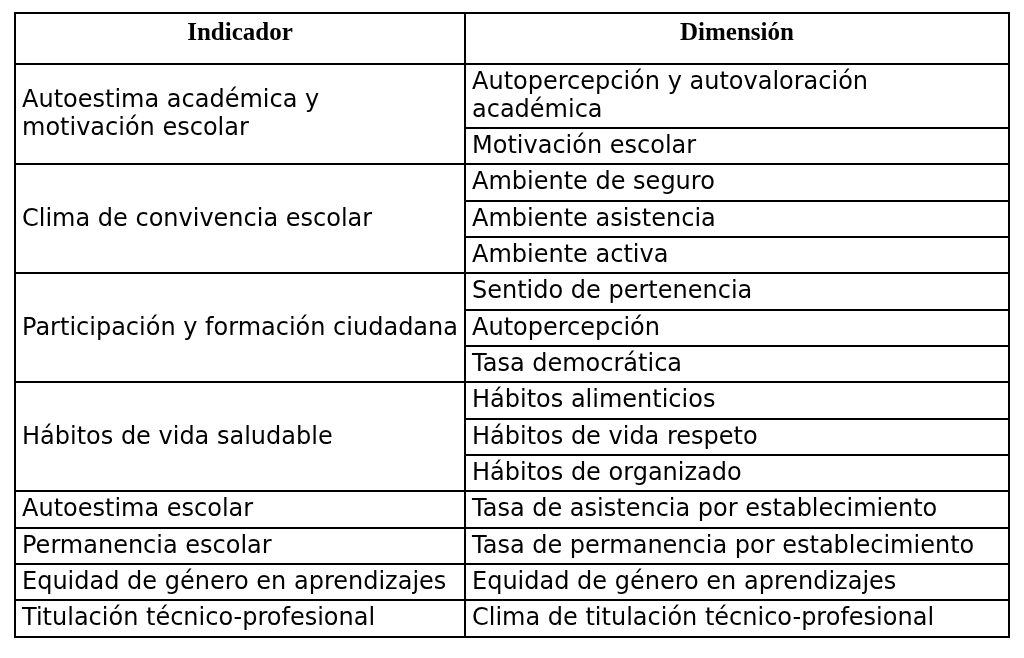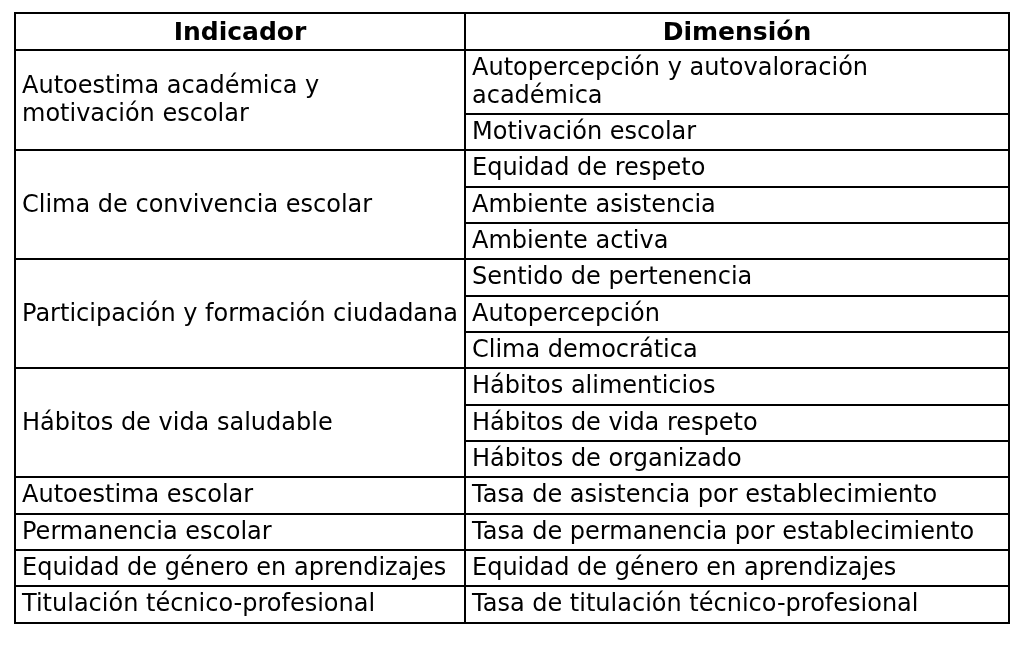--- a/index.html
+++ b/index.html
@@ -33,21 +33,22 @@
     line-height: 1.18;
     vertical-align: middle;
     font-weight: normal;
     text-align: left;
   }
   table.indicators th {
     text-align: center;
     font-weight: bold;
     font-size: 25px;
     padding-top: 3px;
-    padding-bottom: 2px;
+    padding-bottom: 16px;
+    font-family: Liberation Serif, serif;
   }
   col.col-indicador { width: 450px; }
   col.col-dimension { width: 544px; }
   td.indicator-cell {
     vertical-align: middle;
   }
   td.dimension-cell {
     vertical-align: middle;
   }
 </style>
@@ -69,37 +70,37 @@
     <tbody id="table-body">
         <tr>
           <td class="indicator-cell" rowspan="2">Autoestima académica y motivación escolar</td>
           <td class="dimension-cell">Autopercepción y autovaloración académica</td>
         </tr>
         <tr>
           <td class="dimension-cell">Motivación escolar</td>
         </tr>
         <tr>
           <td class="indicator-cell" rowspan="3">Clima de convivencia escolar</td>
-          <td class="dimension-cell">Equidad de respeto</td>
+          <td class="dimension-cell">Ambiente de seguro</td>
         </tr>
         <tr>
           <td class="dimension-cell">Ambiente asistencia</td>
         </tr>
         <tr>
           <td class="dimension-cell">Ambiente activa</td>
         </tr>
         <tr>
           <td class="indicator-cell" rowspan="3">Participación y formación ciudadana</td>
           <td class="dimension-cell">Sentido de pertenencia</td>
         </tr>
         <tr>
           <td class="dimension-cell">Autopercepción</td>
         </tr>
         <tr>
-          <td class="dimension-cell">Clima democrática</td>
+          <td class="dimension-cell">Tasa democrática</td>
         </tr>
         <tr>
           <td class="indicator-cell" rowspan="3">Hábitos de vida saludable</td>
           <td class="dimension-cell">Hábitos alimenticios</td>
         </tr>
         <tr>
           <td class="dimension-cell">Hábitos de vida respeto</td>
         </tr>
         <tr>
           <td class="dimension-cell">Hábitos de organizado</td>
@@ -111,17 +112,17 @@
         <tr>
           <td class="indicator-cell" rowspan="1">Permanencia escolar</td>
           <td class="dimension-cell">Tasa de permanencia por establecimiento</td>
         </tr>
         <tr>
           <td class="indicator-cell" rowspan="1">Equidad de género en aprendizajes</td>
           <td class="dimension-cell">Equidad de género en aprendizajes</td>
         </tr>
         <tr>
           <td class="indicator-cell" rowspan="1">Titulación técnico-profesional</td>
-          <td class="dimension-cell">Tasa de titulación técnico-profesional</td>
+          <td class="dimension-cell">Clima de titulación técnico-profesional</td>
         </tr>
       </tbody>
   </table>
 </div>
 
 </body></html>

